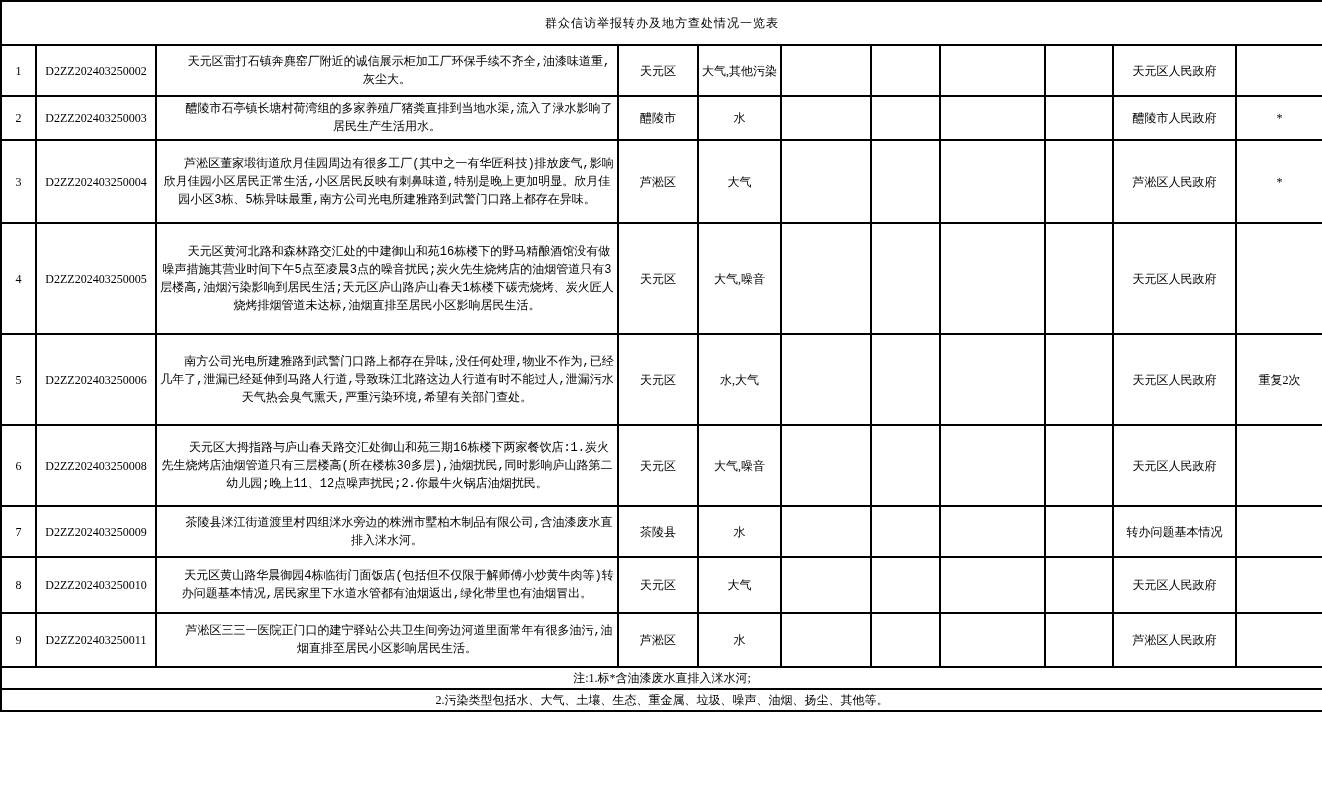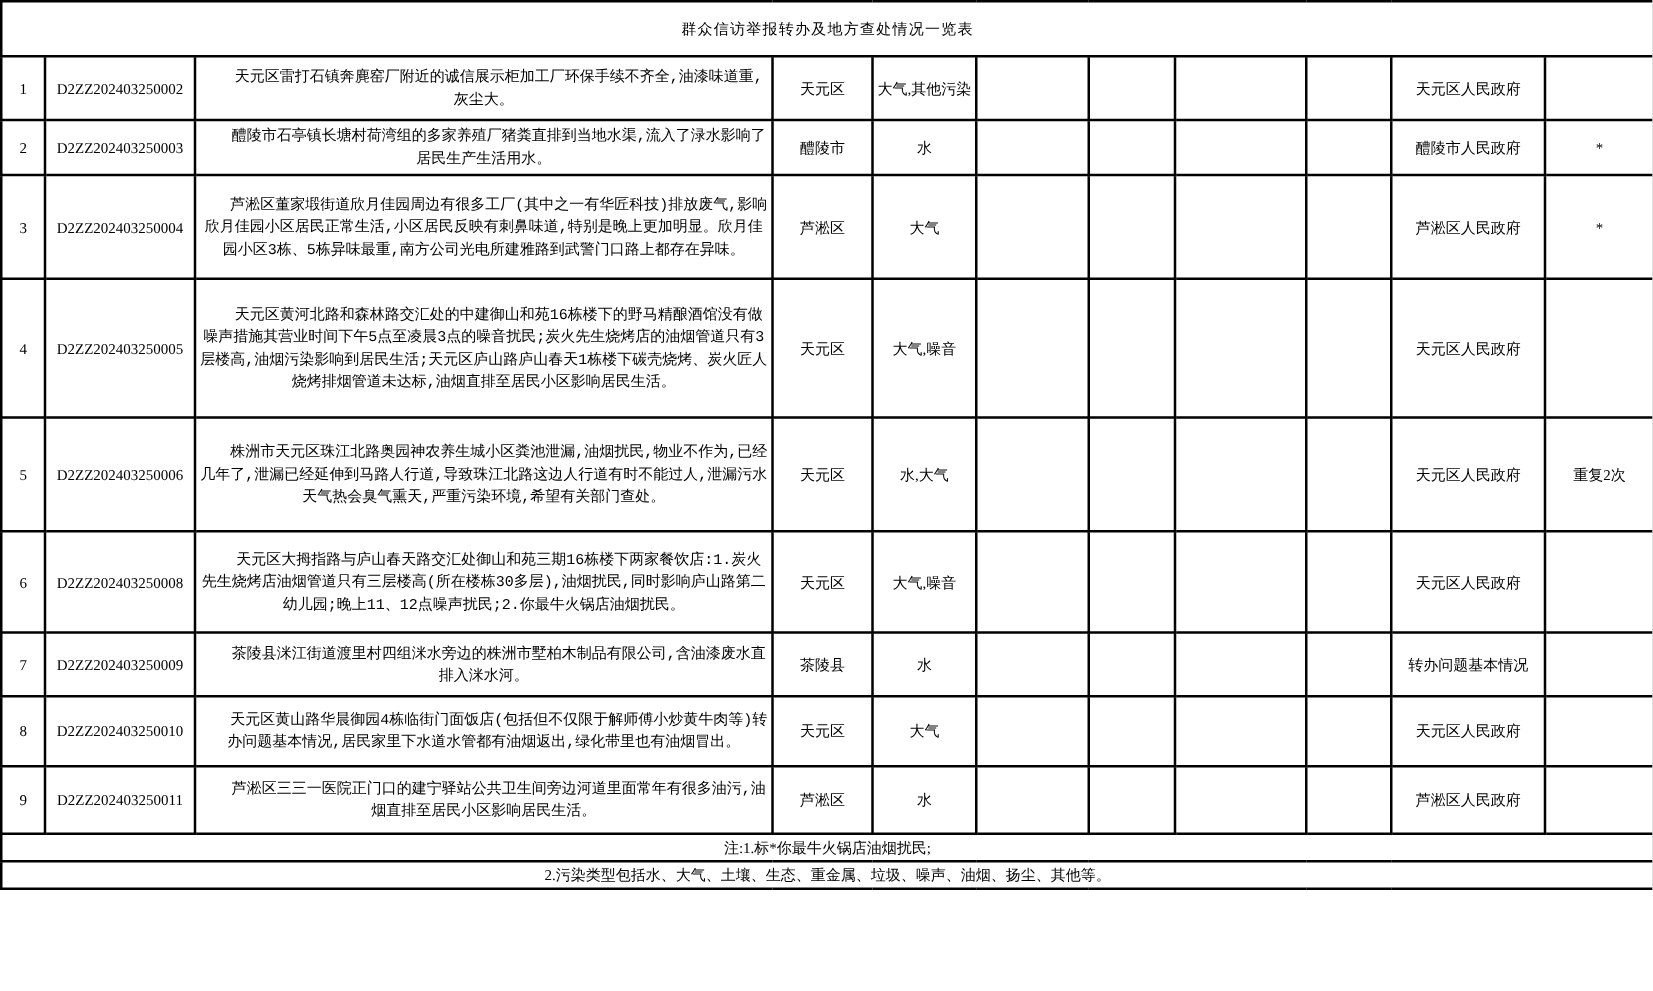--- a/index.html
+++ b/index.html
@@ -87,21 +87,21 @@
           <td></td>
           <td></td>
           <td></td>
           <td></td>
           <td>天元区人民政府</td>
           <td></td>
         </tr>
         <tr style="height: 91px;">
           <td>5</td>
           <td>D2ZZ202403250006</td>
-          <td class="col-desc">株洲市天元区珠江北路奥园神农养生城小区粪池泄漏,油烟扰民,物业不作为,已经几年了,泄漏已经延伸到马路人行道,导致珠江北路这边人行道有时不能过人,泄漏污水天气热会臭气熏天,严重污染环境,希望有关部门查处。</td>
+          <td class="col-desc">南方公司光电所建雅路到武警门口路上都存在异味,没任何处理,物业不作为,已经几年了,泄漏已经延伸到马路人行道,导致珠江北路这边人行道有时不能过人,泄漏污水天气热会臭气熏天,严重污染环境,希望有关部门查处。</td>
           <td>天元区</td>
           <td>水,大气</td>
           <td></td>
           <td></td>
           <td></td>
           <td></td>
           <td>天元区人民政府</td>
           <td>重复2次</td>
         </tr>
         <tr style="height: 81px;">
@@ -152,20 +152,20 @@
           <td></td>
           <td></td>
           <td></td>
           <td></td>
           <td>芦淞区人民政府</td>
           <td></td>
         </tr>
       </tbody>
     <tfoot>
       <tr>
-        <td colspan="11" class="note-cell">注:1.标*你最牛火锅店油烟扰民;</td>
+        <td colspan="11" class="note-cell">注:1.标*含油漆废水直排入洣水河;</td>
       </tr>
       <tr>
         <td colspan="11" class="note2-cell">2.污染类型包括水、大气、土壤、生态、重金属、垃圾、噪声、油烟、扬尘、其他等。</td>
       </tr>
     </tfoot>
   </table>
 </div>
 
 </body></html>

